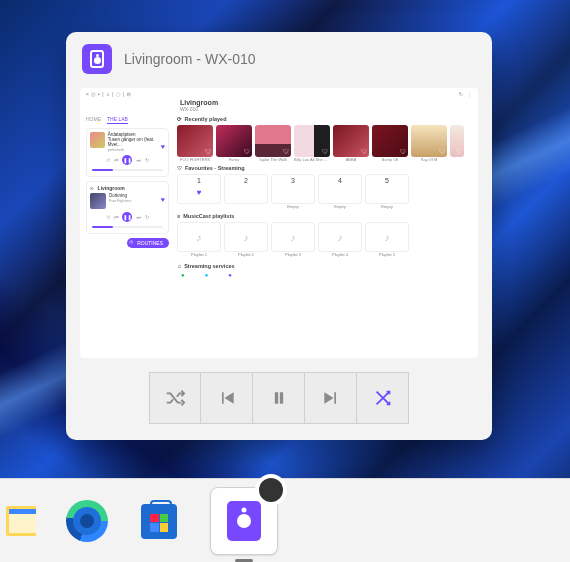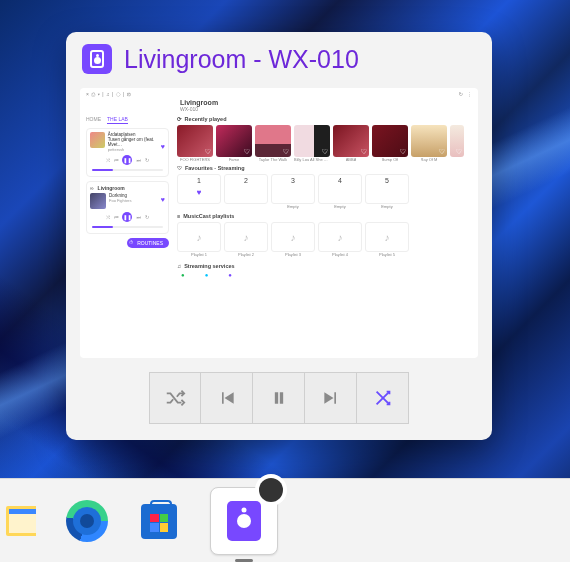--- a/index.html
+++ b/index.html
@@ -42,21 +42,21 @@
     position: relative;
   }
   .header-icon-inner::before {
     content: ""; position: absolute; width: 7px; height: 7px; border-radius: 50%;
     background: #fff; left: 1.5px; bottom: 2px;
   }
   .header-icon-inner::after {
     content: ""; position: absolute; width: 3px; height: 3px; border-radius: 50%;
     background: #fff; left: 3.5px; top: 1.5px;
   }
-  .header-title { font-size: 25px; color: #6d28d9; }
+  .header-title { font-size: 14px; color: #737373; }
 
   
   .thumb {
     position: absolute; left: 14px; right: 14px; top: 56px; bottom: 82px;
     background: #fff; border-radius: 4px; overflow: hidden;
     font-size: 5px; color: #444;
     display: flex; flex-direction: column;
   }
   .thumb .toprow { display:flex; justify-content: space-between; padding: 3px 6px 1px 6px; }
   .thumb .toprow .left { display:flex; gap:2px; color:#888; font-size:5px; letter-spacing:.5px; }

